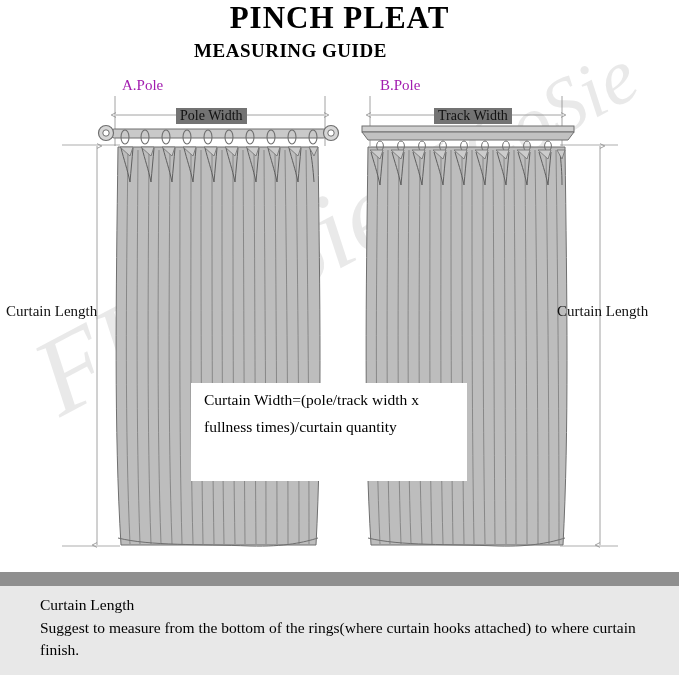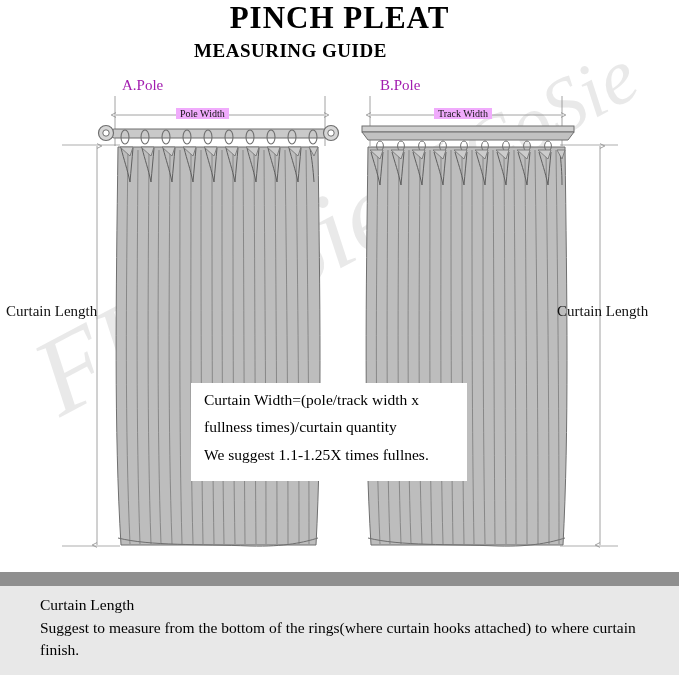--- a/index.html
+++ b/index.html
@@ -47,23 +47,23 @@
     position: absolute;
     font-size: 15px;
     color: #a21caf;
   }
   #cap-pole  { left: 122px; top: 77px; }
   #cap-track { left: 380px; top: 77px; }
 
   
   .dim-label {
     position: absolute;
-    font-size: 10px;
+    font-size: 14px;
     color: #111;
-    background: #f0abfc;
+    background: #737373;
     padding: 0 4px;
   }
   #lbl-pole-width  { left: 176px; top: 108px; }
   #lbl-track-width { left: 434px; top: 108px; }
 
   
   .len-label {
     position: absolute;
     font-size: 15px;
     color: #111;
@@ -335,21 +335,20 @@
 
   <div class="dim-label" id="lbl-pole-width">Pole Width</div>
   <div class="dim-label" id="lbl-track-width">Track Width</div>
 
   <div class="len-label" id="lbl-len-left">Curtain Length</div>
   <div class="len-label" id="lbl-len-right">Curtain Length</div>
 
   <div id="formula-box">
     <p>Curtain Width=(pole/track width x</p>
     <p>fullness times)/curtain quantity</p>
-    <p>We suggest 1.1-1.25X times fullnes.</p>
   </div>
 
   <div id="note-bar">
     <p class="note-title">Curtain Length</p>
     <p class="note-body">Suggest to measure from the bottom of the rings(where curtain hooks attached) to where curtain finish.</p>
   </div>
 
 </div>
 
 </body></html>

